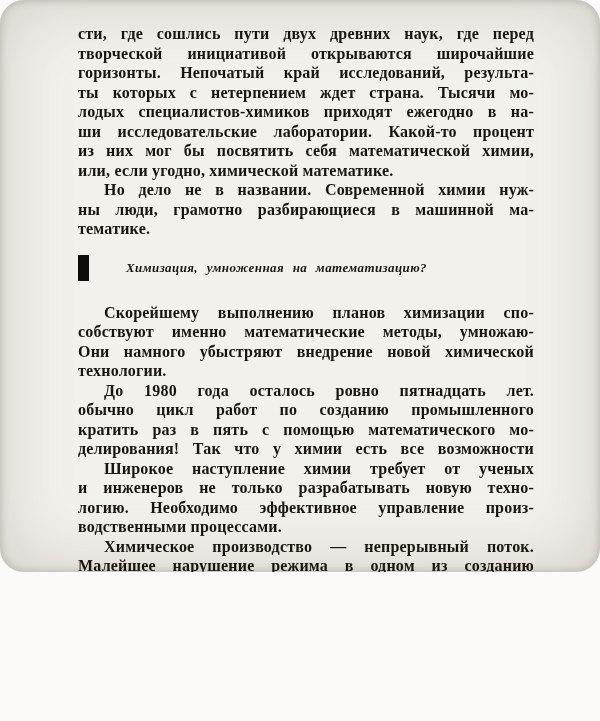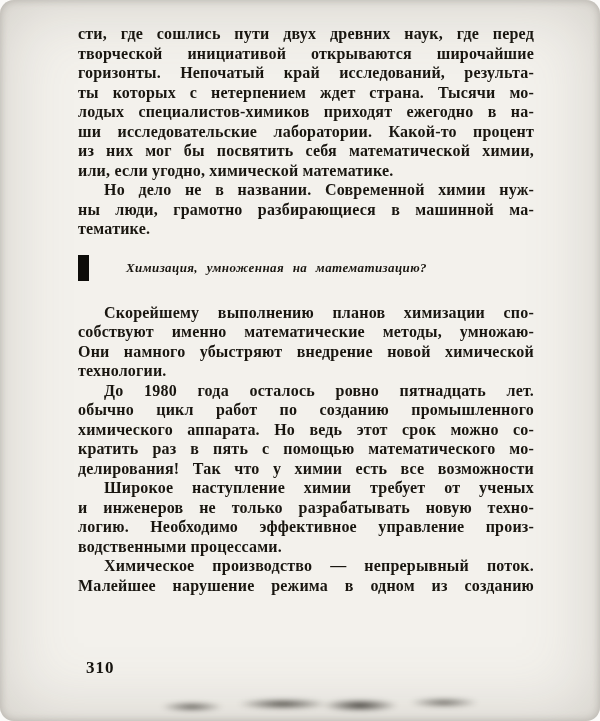--- a/index.html
+++ b/index.html
@@ -2,23 +2,23 @@
 <html><head>
 <meta charset="utf-8">
 <style>
   * { margin: 0; padding: 0; box-sizing: border-box; }
   html, body { width: 600px; height: 721px; background: #fbfaf8; }
   body { font-family: "Liberation Serif", serif; }
 
   .scan-page {
     position: relative;
     width: 600px;
-    height: 721px;
+    height: 572px;
     background: #f3f1ec;
-    border-radius: 14px;
+    border-radius: 24px;
     overflow: hidden;
     box-shadow:
       inset 0 0 70px rgba(118, 112, 100, 0.28),
       inset 0 0 8px rgba(95, 90, 80, 0.35);
   }
 
   .text-block {
     position: absolute;
     left: 78px;
     top: 24px;
@@ -116,21 +116,20 @@
     <div id="blocks-bottom">
         <div class="para">
           <div class="line indent">Скорейшему выполнению планов химизации спо-</div>
           <div class="line">собствуют именно математические методы, умножаю-</div>
           <div class="line">Они намного убыстряют внедрение новой химической</div>
           <div class="line end">технологии.</div>
         </div>
         <div class="para">
           <div class="line indent">До 1980 года осталось ровно пятнадцать лет.</div>
           <div class="line">обычно цикл работ по созданию промышленного</div>
-          <div class="line">химического аппарата. Но ведь этот срок можно со-</div>
           <div class="line">кратить раз в пять с помощью математического мо-</div>
           <div class="line">делирования! Так что у химии есть все возможности</div>
         </div>
         <div class="para">
           <div class="line indent">Широкое наступление химии требует от ученых</div>
           <div class="line">и инженеров не только разрабатывать новую техно-</div>
           <div class="line">логию. Необходимо эффективное управление произ-</div>
           <div class="line end">водственными процессами.</div>
         </div>
         <div class="para">

